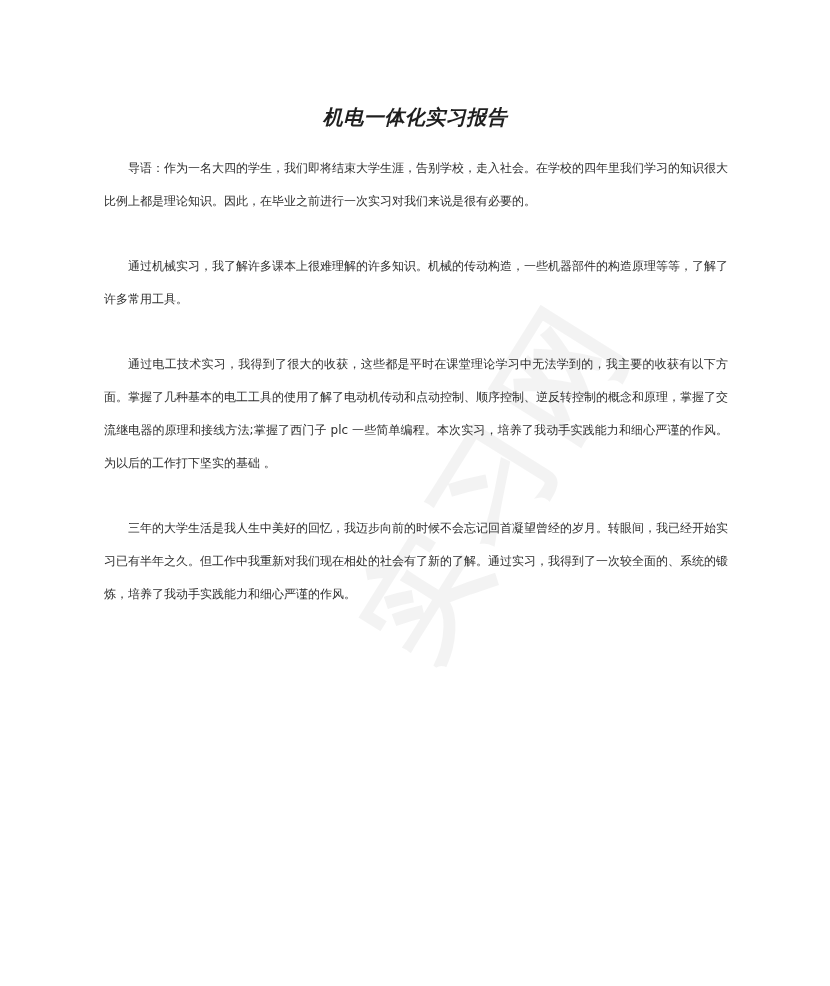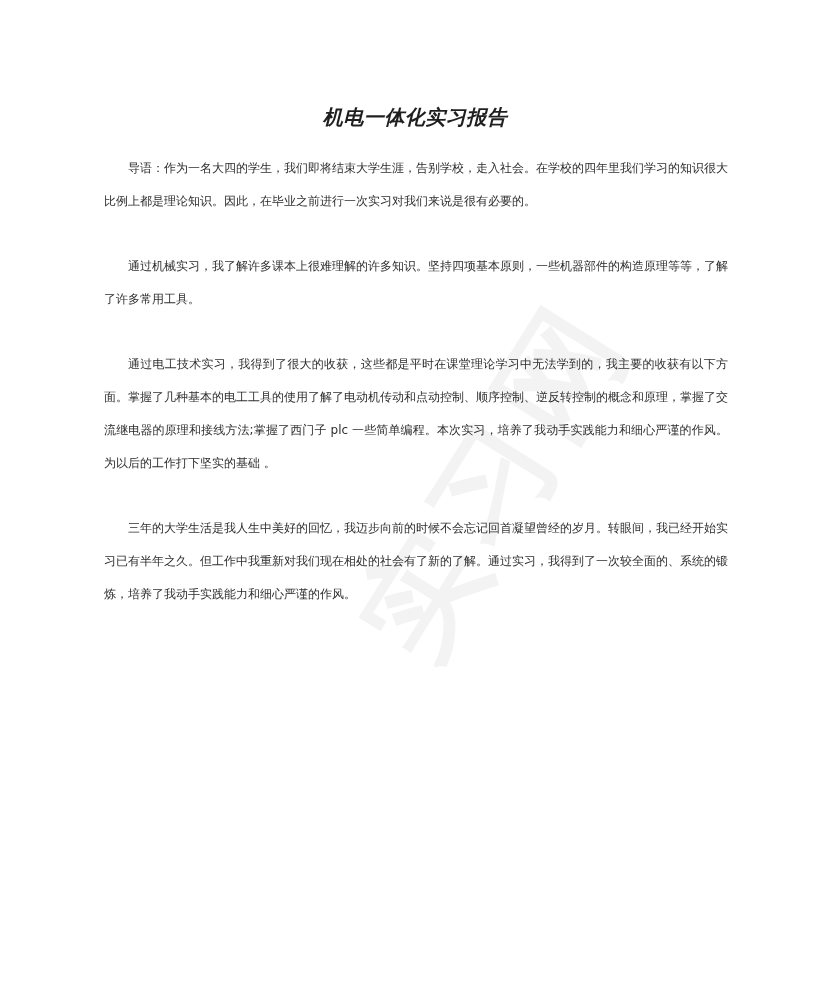--- a/index.html
+++ b/index.html
@@ -70,18 +70,18 @@
 <body>
 
 <div class="page">
 
   <div class="watermark">实习网</div>
 
   <h1 class="title">机电一体化实习报告</h1>
 
   <div class="body-text">
     <p class="para">导语：作为一名大四的学生，我们即将结束大学生涯，告别学校，走入社会。在学校的四年里我们学习的知识很大比例上都是理论知识。因此，在毕业之前进行一次实习对我们来说是很有必要的。</p>
-    <p class="para">通过机械实习，我了解许多课本上很难理解的许多知识。坚持四项基本原则，一些机器部件的构造原理等等，了解了许多常用工具。</p>
+    <p class="para">通过机械实习，我了解许多课本上很难理解的许多知识。机械的传动构造，一些机器部件的构造原理等等，了解了许多常用工具。</p>
     <p class="para">通过电工技术实习，我得到了很大的收获，这些都是平时在课堂理论学习中无法学到的，我主要的收获有以下方面。掌握了几种基本的电工工具的使用了解了电动机传动和点动控制、顺序控制、逆反转控制的概念和原理，掌握了交流继电器的原理和接线方法;掌握了西门子 plc 一些简单编程。本次实习，培养了我动手实践能力和细心严谨的作风。为以后的工作打下坚实的基础 。</p>
     <p class="para">三年的大学生活是我人生中美好的回忆，我迈步向前的时候不会忘记回首凝望曾经的岁月。转眼间，我已经开始实习已有半年之久。但工作中我重新对我们现在相处的社会有了新的了解。通过实习，我得到了一次较全面的、系统的锻炼，培养了我动手实践能力和细心严谨的作风。</p>
   </div>
 
 </div>
 
 </body></html>

